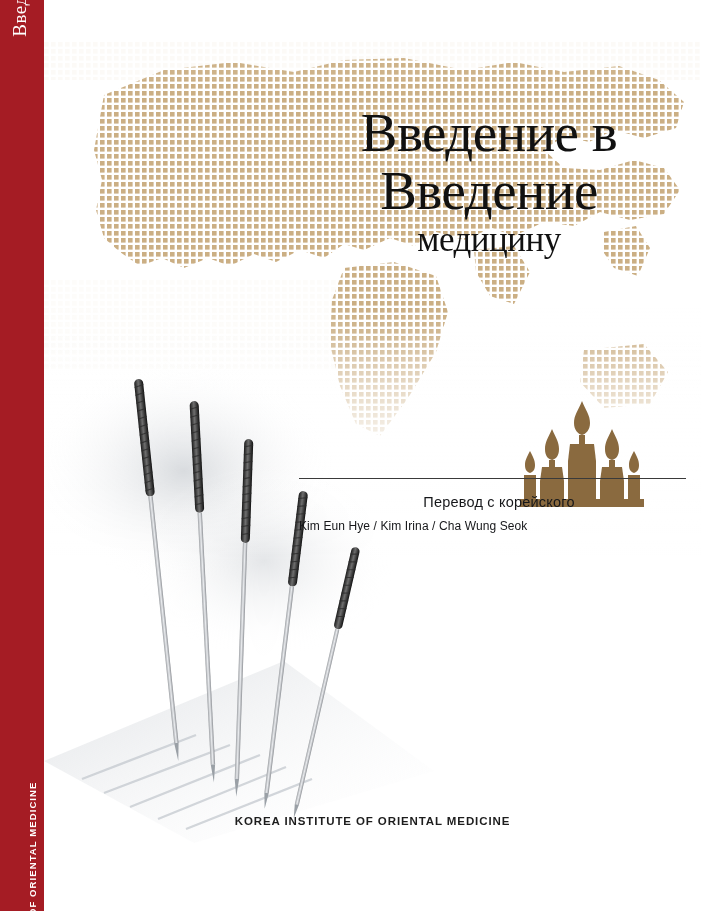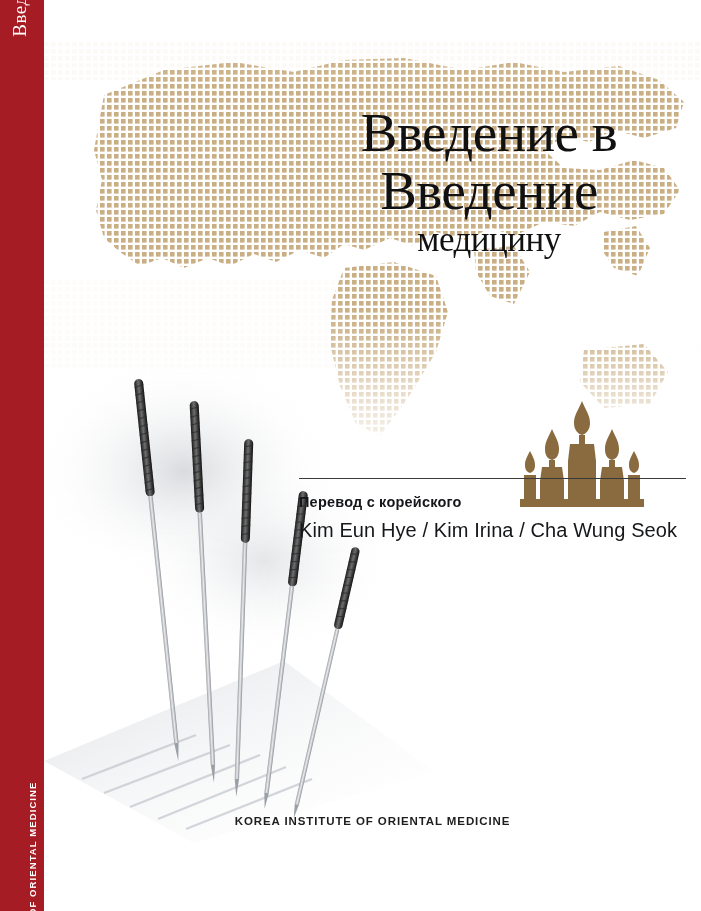--- a/index.html
+++ b/index.html
@@ -137,26 +137,27 @@
   .credits {
     position: absolute;
     left: 255px;
     top: 494px;
     width: 400px;
     z-index: 13;
     color: #16171a;
   }
   .credit-heading {
     font-size: 14.5px;
-    font-weight: bold;
+    font-weight: normal;
     letter-spacing: 0.2px;
     margin-bottom: 9px;
+    text-align: center;
   }
   .credit-names {
-    font-size: 20px;
+    font-size: 12px;
     letter-spacing: 0.1px;
   }
 
   
   .needles {
     position: absolute;
     left: -10px;
     bottom: 60px;
     width: 420px;
     height: 520px;

